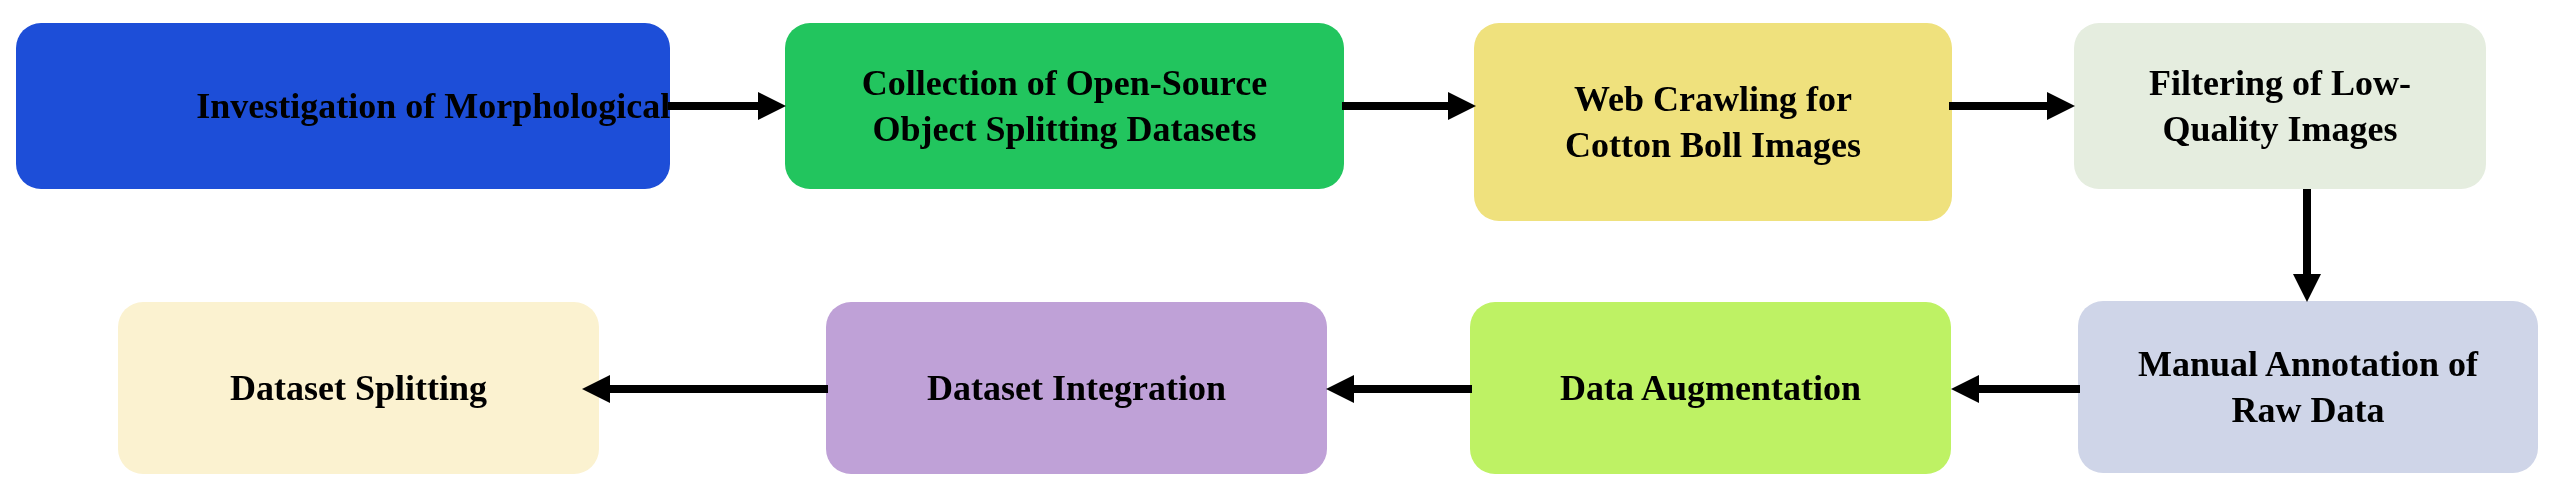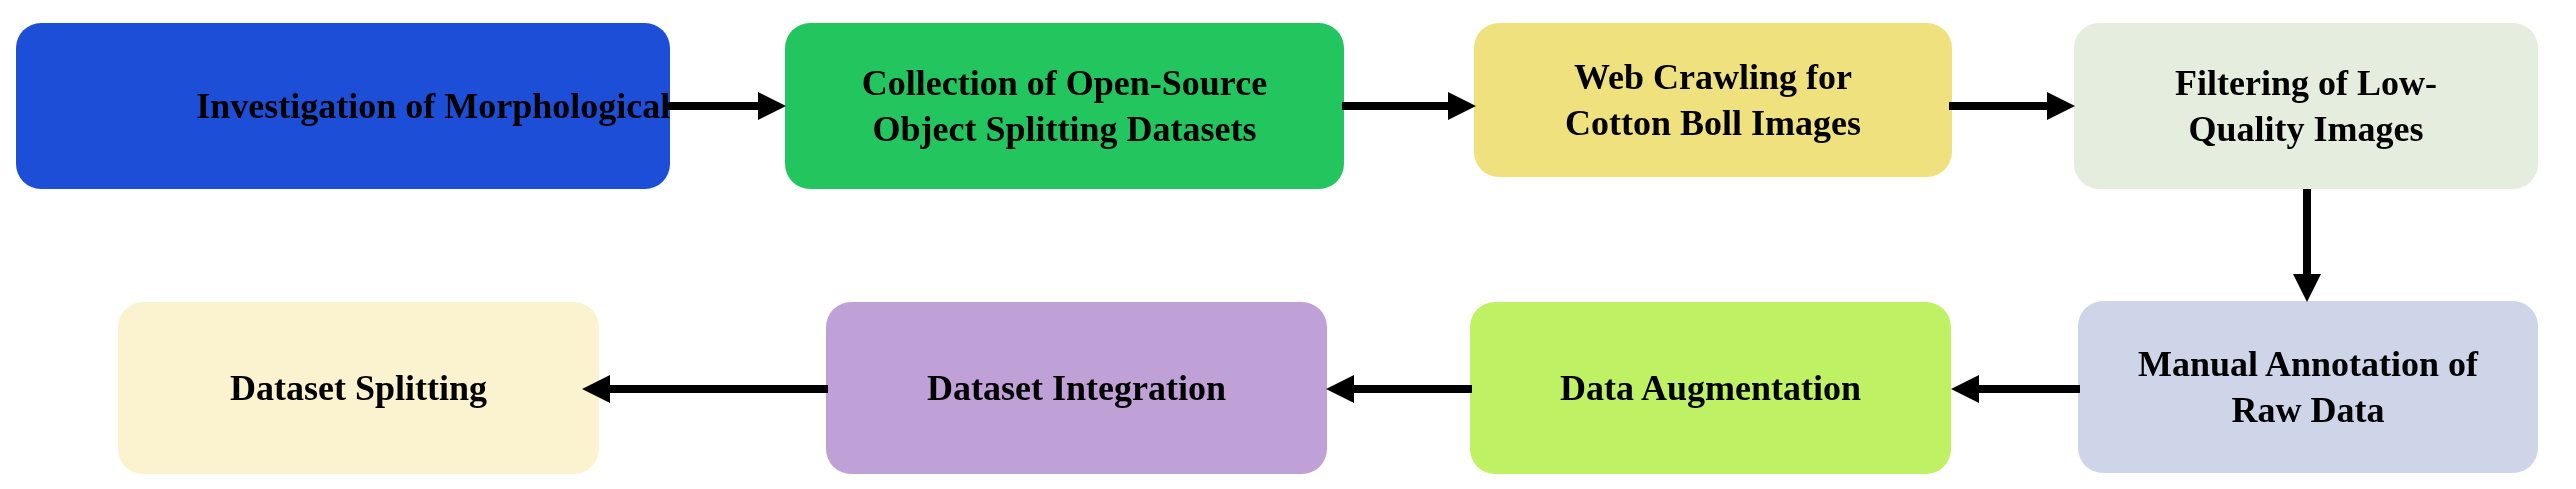--- a/index.html
+++ b/index.html
@@ -28,22 +28,22 @@
     font-size: 36px;
     line-height: 46px;
   }
   .node .line {
     display: block;
     white-space: nowrap;
   }
   
   .n1 { left: 16.3px;   top: 23px;  width: 654px; height: 166px; }
   .n2 { left: 785px; top: 23px;  width: 559px; height: 166px; }
-  .n3 { left: 1474px; top: 23px;  width: 478px; height: 154px; }
-  .n4 { left: 2074px; top: 23px;  width: 464px; height: 166px; }
+  .n3 { left: 1474px; top: 23px;  width: 478px; height: 198px; }
+  .n4 { left: 2074px; top: 23px;  width: 412px; height: 166px; }
   
   .n5 { left: 2078px; top: 301px; width: 460px; height: 172px; }
   .n6 { left: 1470px; top: 302px; width: 481px; height: 172px; }
   .n7 { left: 826px; top: 302px; width: 501px; height: 172px; }
   .n8 { left: 102px;  top: 302px; width: 481px; height: 172px; margin-left: 16px; }
 
   .arrow-h {
     position: absolute;
     height: 28px;
     display: flex;

